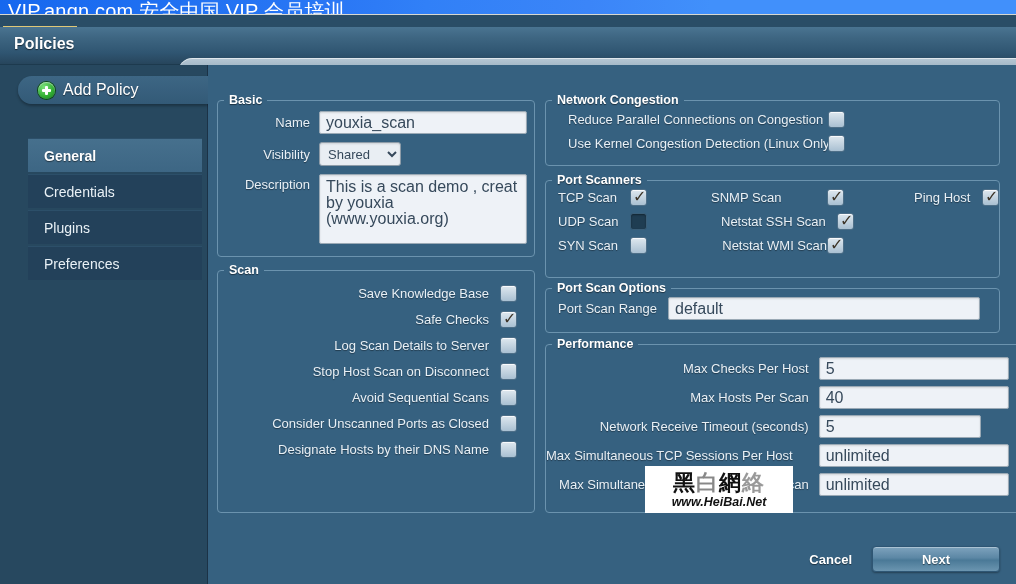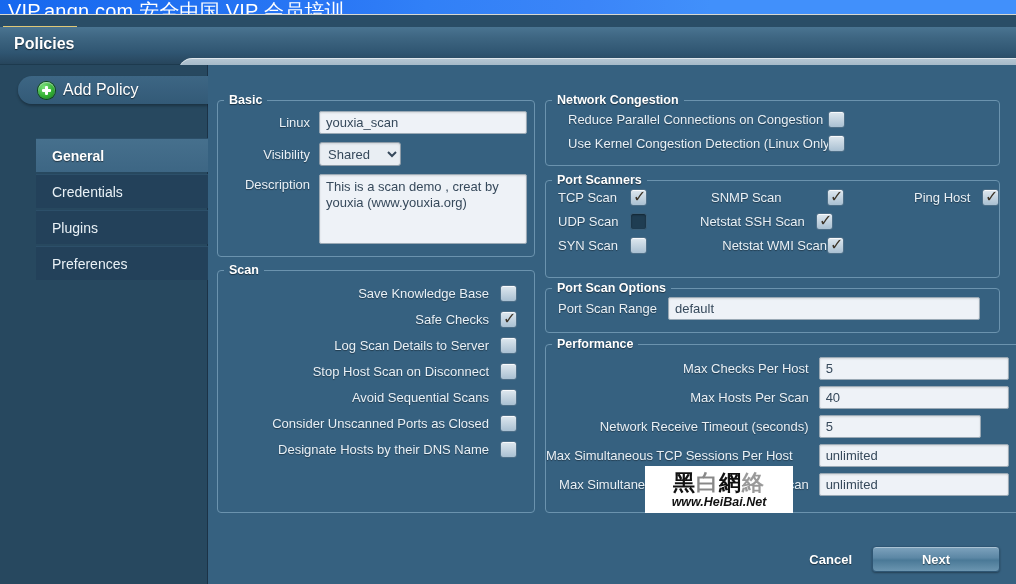--- a/index.html
+++ b/index.html
@@ -78,21 +78,21 @@
     box-shadow: 0 0 0 1px #0d4a14, inset 0 1px 1px rgba(255,255,255,.5);
     position: relative; flex: none;
   }
   .plus-icon::before, .plus-icon::after {
     content:""; position: absolute; background:#ffffff; border-radius:1px;
   }
   .plus-icon::before { left:4px; top:7.5px; width:9px; height:2.5px; }
   .plus-icon::after  { top:4px; left:7.25px; height:9px; width:2.5px; }
   #addpolicy .label { font-size: 16px; color: #ffffff; text-shadow: 0 1px 1px rgba(0,0,0,.5); }
 
-  #sidenav { position: absolute; left: 36px; top: 73px; width: 174px; }
+  #sidenav { position: absolute; left: 28px; top: 73px; width: 174px; }
   #sidenav .item {
     height: 34px; display: flex; align-items: center; padding-left: 16px;
     font-size: 14px; color: #e9f1f6; cursor: pointer;
     background: #23415a; margin-bottom: 2px;
     border-top: 1px solid #2c4f69;
   }
   #sidenav .item.active {
     background: linear-gradient(180deg,#46708d 0%,#3d6684 100%);
     font-weight: bold; color: #ffffff;
     text-shadow: 0 1px 1px rgba(0,0,0,.5);
@@ -117,21 +117,21 @@
   }
 
   .row { display: flex; align-items: center; }
   .lbl {
     font-size: 13px; color: #e8f0f6; text-align: right;
     text-shadow: 0 1px 1px rgba(0,0,0,.4);
     white-space: nowrap;
   }
   .txt {
     background: #eef2f7; border: 1px solid #9aa9b5;
-    border-radius: 2px; height: 23px; font-size: 13px; color: #36495b;
+    border-radius: 2px; height: 23px; font-size: 16px; color: #36495b;
     padding: 0 6px; font-family: "Liberation Sans", sans-serif;
     box-shadow: inset 0 1px 2px rgba(0,0,0,.12);
     outline: none;
   }
   textarea.txt {
     height: 70px; padding: 4px 6px; resize: none; line-height: 16px;
   }
   select.txt {
     height: 24px; padding: 0 4px; background: #e9eef3;
     border: 1px solid #8e9ca8; border-radius: 3px; font-size: 13px;
@@ -226,21 +226,21 @@
         <span>Preferences</span>
       </div>
   </div>
 </div>
 
 <div id="main">
 
   <fieldset class="box" style="left:9px; top:28px; width:318px; height:164px;">
     <legend>Basic</legend>
     <div class="row" style="margin:4px 0 0 0;">
-      <div class="lbl" style="width:92px;">Linux</div>
+      <div class="lbl" style="width:92px;">Name</div>
       <input class="txt" style="width: 208px; margin-left: 9px;" value="youxia_scan">
     </div>
     <div class="row" style="margin-top:8px;">
       <div class="lbl" style="width:92px;">Visibility</div>
       <select class="txt" style="width:82px; margin-left:9px;">
         <option>Shared</option>
         <option>Private</option>
       </select>
     </div>
     <div class="row" style="margin-top:8px; align-items:flex-start;">
@@ -309,21 +309,21 @@
       </div>
       <div class="row" style="position:absolute; left:12px; top:50px;">
         <div class="lbl" style="width:72px; text-align:left;">SYN Scan</div>
         <span class="cb"></span>
       </div>
 
       <div class="row" style="position:absolute; left:165px; top:2px;">
         <div class="lbl" style="width:116px; text-align:left;">SNMP Scan</div>
         <span class="cb checked"></span>
       </div>
-      <div class="row" style="position:absolute; left:154px; top:26px;">
+      <div class="row" style="position:absolute; left:175px; top:26px;">
         <div class="lbl" style="width:116px; text-align:left;">Netstat SSH Scan</div>
         <span class="cb checked"></span>
       </div>
       <div class="row" style="position:absolute; left:165px; top:50px;">
         <div class="lbl" style="width:116px; text-align:right;">Netstat WMI Scan</div>
         <span class="cb checked"></span>
       </div>
 
       <div class="row" style="position:absolute; left:368px; top:2px;">
         <div class="lbl" style="width:68px; text-align:left;">Ping Host</div>

